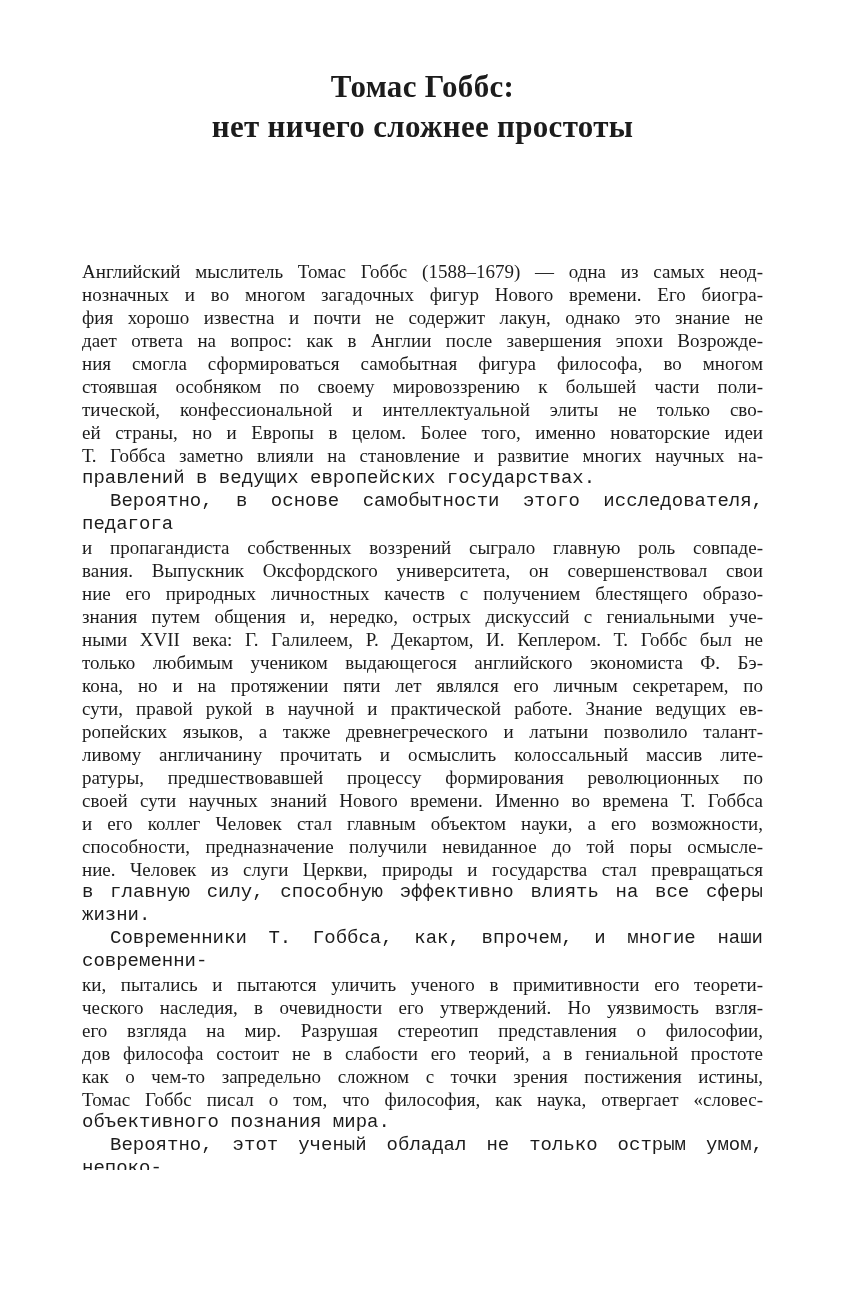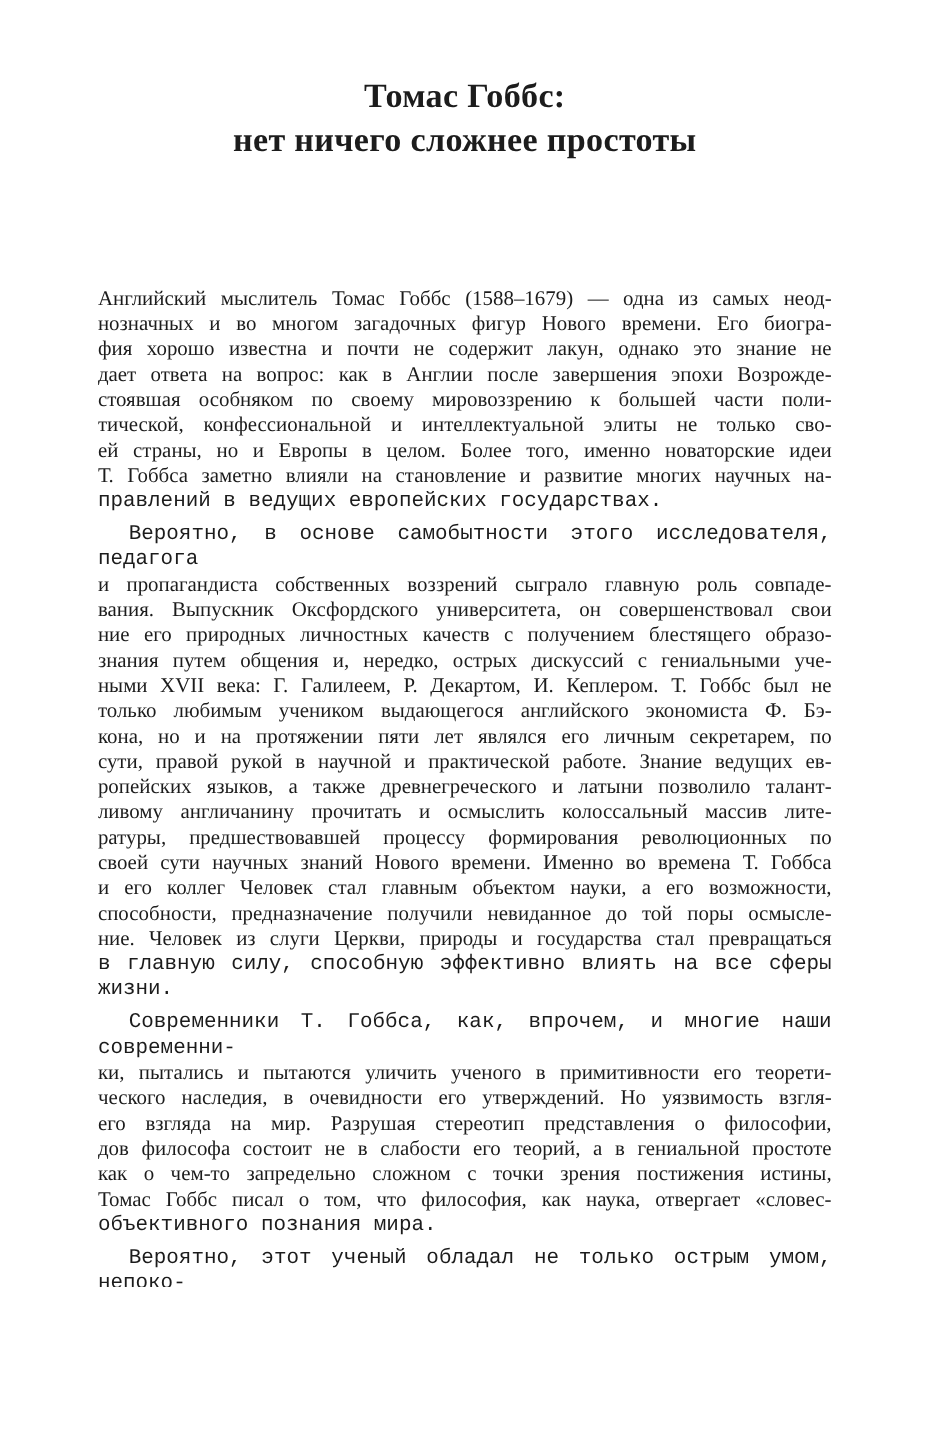--- a/index.html
+++ b/index.html
@@ -25,21 +25,21 @@
     line-height: 40px;
     letter-spacing: 0.3px;
   }
   .body-text {
     margin: 113px 0 0 82px;
     width: 681px;
     font-size: 19px;
     line-height: 23px;
   }
   .paragraph {
-    margin: 7px;
+    margin: 0;
     padding: 0;
   }
   .line {
     text-align: justify;
     text-align-last: justify;
   }
   .line.last {
     text-align-last: left;
     font-family: Liberation Mono, monospace;
   }
@@ -55,20 +55,21 @@
   <header class="chapter-title">
     <div class="title-line">Томас Гоббс:</div>
     <div class="title-line">нет ничего сложнее простоты</div>
   </header>
   <main class="body-text">
       <div class="paragraph">
         <div class="line">Английский мыслитель Томас Гоббс (1588–1679) — одна из самых неод-</div>
         <div class="line">нозначных и во многом загадочных фигур Нового времени. Его биогра-</div>
         <div class="line">фия хорошо известна и почти не содержит лакун, однако это знание не</div>
         <div class="line">дает ответа на вопрос: как в Англии после завершения эпохи Возрожде-</div>
+        <div class="line">ния смогла сформироваться самобытная фигура философа, во многом</div>
         <div class="line">стоявшая особняком по своему мировоззрению к большей части поли-</div>
         <div class="line">тической, конфессиональной и интеллектуальной элиты не только сво-</div>
         <div class="line">ей страны, но и Европы в целом. Более того, именно новаторские идеи</div>
         <div class="line">Т. Гоббса заметно влияли на становление и развитие многих научных на-</div>
         <div class="line last">правлений в ведущих европейских государствах.</div>
       </div>
       <div class="paragraph">
         <div class="line indent">Вероятно, в основе самобытности этого исследователя, педагога</div>
         <div class="line">и пропагандиста собственных воззрений сыграло главную роль совпаде-</div>
         <div class="line">вания. Выпускник Оксфордского университета, он совершенствовал свои</div>

